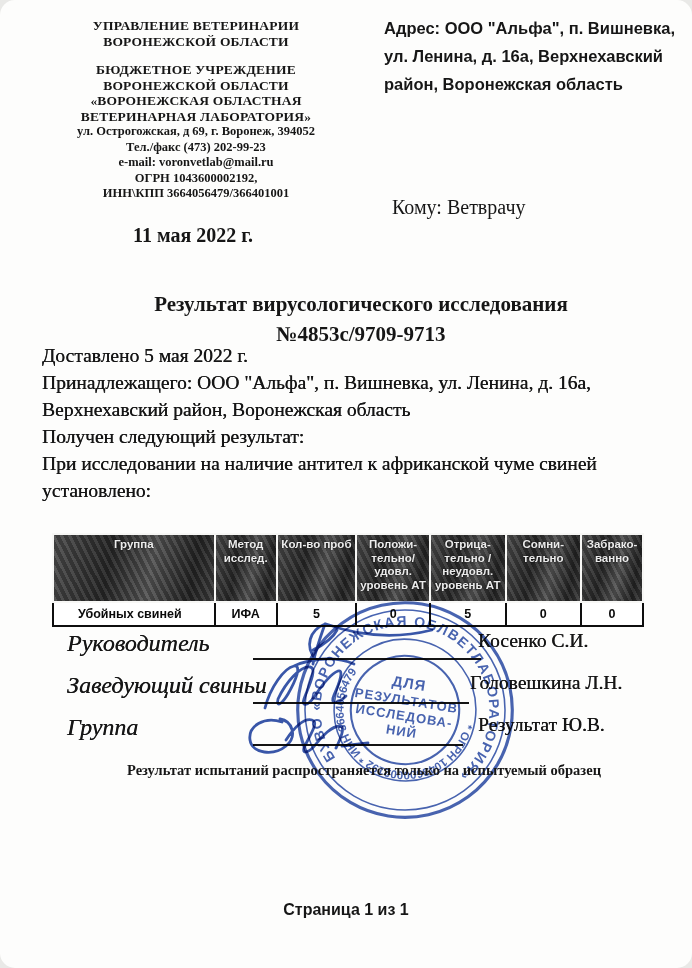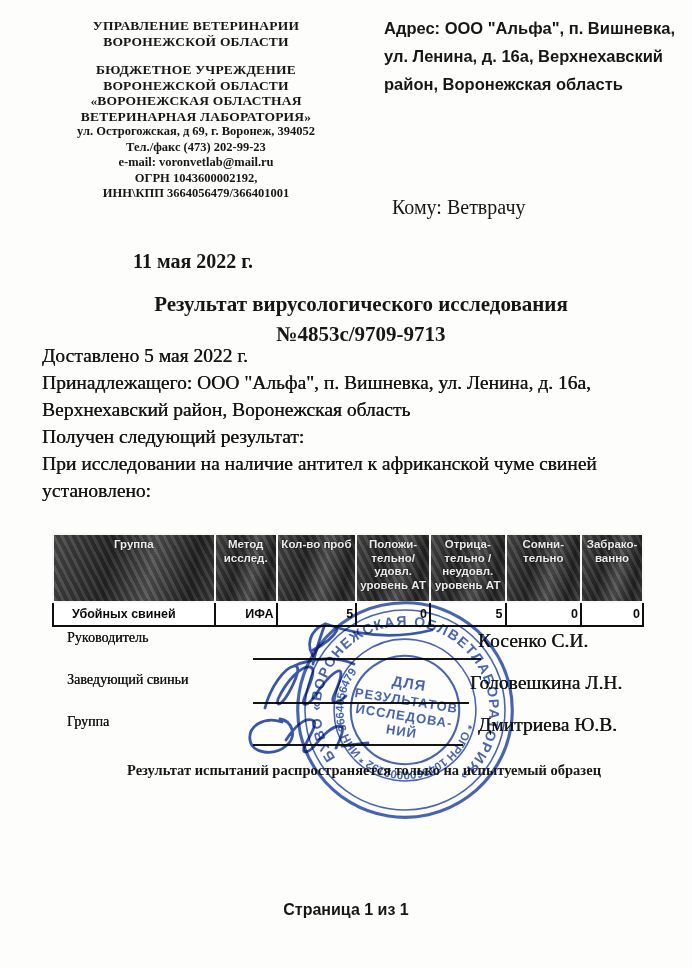--- a/index.html
+++ b/index.html
@@ -1,28 +1,28 @@
 <!DOCTYPE html>
 <html><head>
 <meta charset="utf-8">
 <style>
   html,body{margin:0;padding:0;}
   body{width:692px;height:968px;background:#e9e9e7;font-family:"Liberation Serif",serif;}
-  .page{position:relative;width:692px;height:968px;background:#fdfdfc;overflow:hidden;color:#161616;}
+  .page{position:relative;width:692px;height:968px;background:#fdfdfc;overflow:hidden;color:#161616;border-radius:15px;}
   .pre{white-space:pre-line;}
 
   
   .org-block{position:absolute;left:40px;top:18px;width:312px;text-align:center;font-weight:bold;}
   .org-line{font-size:13.5px;line-height:15.5px;letter-spacing:.2px;}
   .org-gap{height:13px;}
   .org-small{font-size:12.5px;line-height:15.5px;}
   .addr-block{position:absolute;left:384px;top:14px;width:296px;
     font-family:"Liberation Sans",sans-serif;font-weight:bold;font-size:16.5px;line-height:28px;}
   .to-line{position:absolute;left:384px;top:196px;font-size:20px;margin-left:8px;}
-  .date-line{position:absolute;left:133px;top:224px;font-size:20px;font-weight:bold;margin-top:26px;}
+  .date-line{position:absolute;left:133px;top:224px;font-size:20px;font-weight:bold;}
 
   
   .doc-title{position:absolute;left:0;top:274px;width:100%;text-align:center;
     font-size:21px;font-weight:bold;line-height:30px;margin:15px;}
 
   
   .body-text{position:absolute;left:42px;top:342px;width:620px;font-size:19.5px;line-height:27px;
     text-shadow:.3px 0 0 currentColor;}
   .body-text p{margin:0;}
 
@@ -30,26 +30,26 @@
   table.results{position:absolute;left:52px;top:533px;width:592px;border-collapse:collapse;
     font-family:"Liberation Sans",sans-serif;table-layout:fixed;}
   table.results th{
     background:
       repeating-linear-gradient(63deg,rgba(255,255,255,.07) 0 3px,rgba(0,0,0,.18) 3px 7px),
       linear-gradient(100deg,#4e4e4e,#262626 35%,#565656 60%,#232323 85%,#3d3d3d);
     color:#ececec;font-size:11.5px;line-height:13.5px;font-weight:bold;
     border:2px solid #f7f7f5;vertical-align:top;padding:3px 1px 2px;height:61px;
     text-shadow:0 0 2px rgba(0,0,0,.9);}
   table.results td{border:2px solid #0e0e0e;background:#fff;font-size:12.5px;font-weight:bold;
-    text-align:right;height:20px;padding:1px 2px;color:#0a0a0a;}
-  table.results td.first{text-align:left;padding-left:18px;}
+    text-align:center;height:20px;padding:1px 2px;color:#0a0a0a;}
+  table.results td.first{text-align:left;padding-left:24px;}
   table.results{border:1px solid #333;}
 
   
-  .sig-label{position:absolute;left:67px;font-size:14px;text-shadow:.3px 0 0 currentColor;}
+  .sig-label{position:absolute;left:67px;font-size:24px;text-shadow:.3px 0 0 currentColor;font-style:italic;}
   .sig-name{position:absolute;font-size:19.5px;text-shadow:.3px 0 0 currentColor;}
   .sig-line{position:absolute;height:2px;background:#141414;}
 
   
   .footer-note{position:absolute;left:0;top:762px;width:100%;text-align:center;
     font-size:14.5px;font-weight:bold;margin-left:18px;}
   .page-num{position:absolute;left:0;top:901px;width:100%;text-align:center;
     font-family:"Liberation Sans",sans-serif;font-size:16px;font-weight:bold;}
 
   
@@ -143,21 +143,21 @@
 
   <div class="sig-label" style="top:630px">Руководитель</div>
   <div class="sig-name" style="left:478px;top:630px">Косенко С.И.</div>
   <div class="sig-line" style="left:253px;top:658px;width:228px"></div>
 
   <div class="sig-label" style="top:672px">Заведующий свиньи</div>
   <div class="sig-name" style="left:470px;top:672px">Головешкина Л.Н.</div>
   <div class="sig-line" style="left:253px;top:702px;width:216px"></div>
 
   <div class="sig-label" style="top:714px">Группа</div>
-  <div class="sig-name" style="left:478px;top:714px">Дмитриева Ю.В.</div>
+  <div class="sig-name" style="left:478px;top:714px">Результат Ю.В.</div>
   <div class="sig-line" style="left:253px;top:744px;width:210px"></div>
 
   <svg class="ink-svg" viewBox="0 0 270 180">
     <g fill="none" stroke="#2e4ea6" stroke-width="2.8" stroke-linecap="round" stroke-linejoin="round">
       <path d="M95,24 C80,30 74,46 86,60 M95,24 C90,38 85,52 83,64 M83,50 C95,44 103,38 107,30 M96,24 C124,34 162,40 202,30"></path>
       <path d="M35,108 C40,88 54,68 64,66 C72,65 66,80 58,94 C52,104 46,108 48,99 C56,82 70,66 80,67 C88,68 78,88 74,99 C71,107 78,106 84,97 C90,88 100,74 108,71 C114,69 110,82 104,95 C100,104 106,106 116,96 M64,66 C84,57 108,57 124,64"></path>
       <path d="M52,122 C34,116 18,126 20,140 C22,154 44,156 56,146 C68,136 62,121 50,119 M56,140 C64,128 74,118 82,120 C90,122 78,138 74,148 C72,155 80,152 86,144 C92,136 102,126 110,126 C116,126 110,140 106,148 M112,146 L138,143"></path>
     </g>
   </svg>
 

